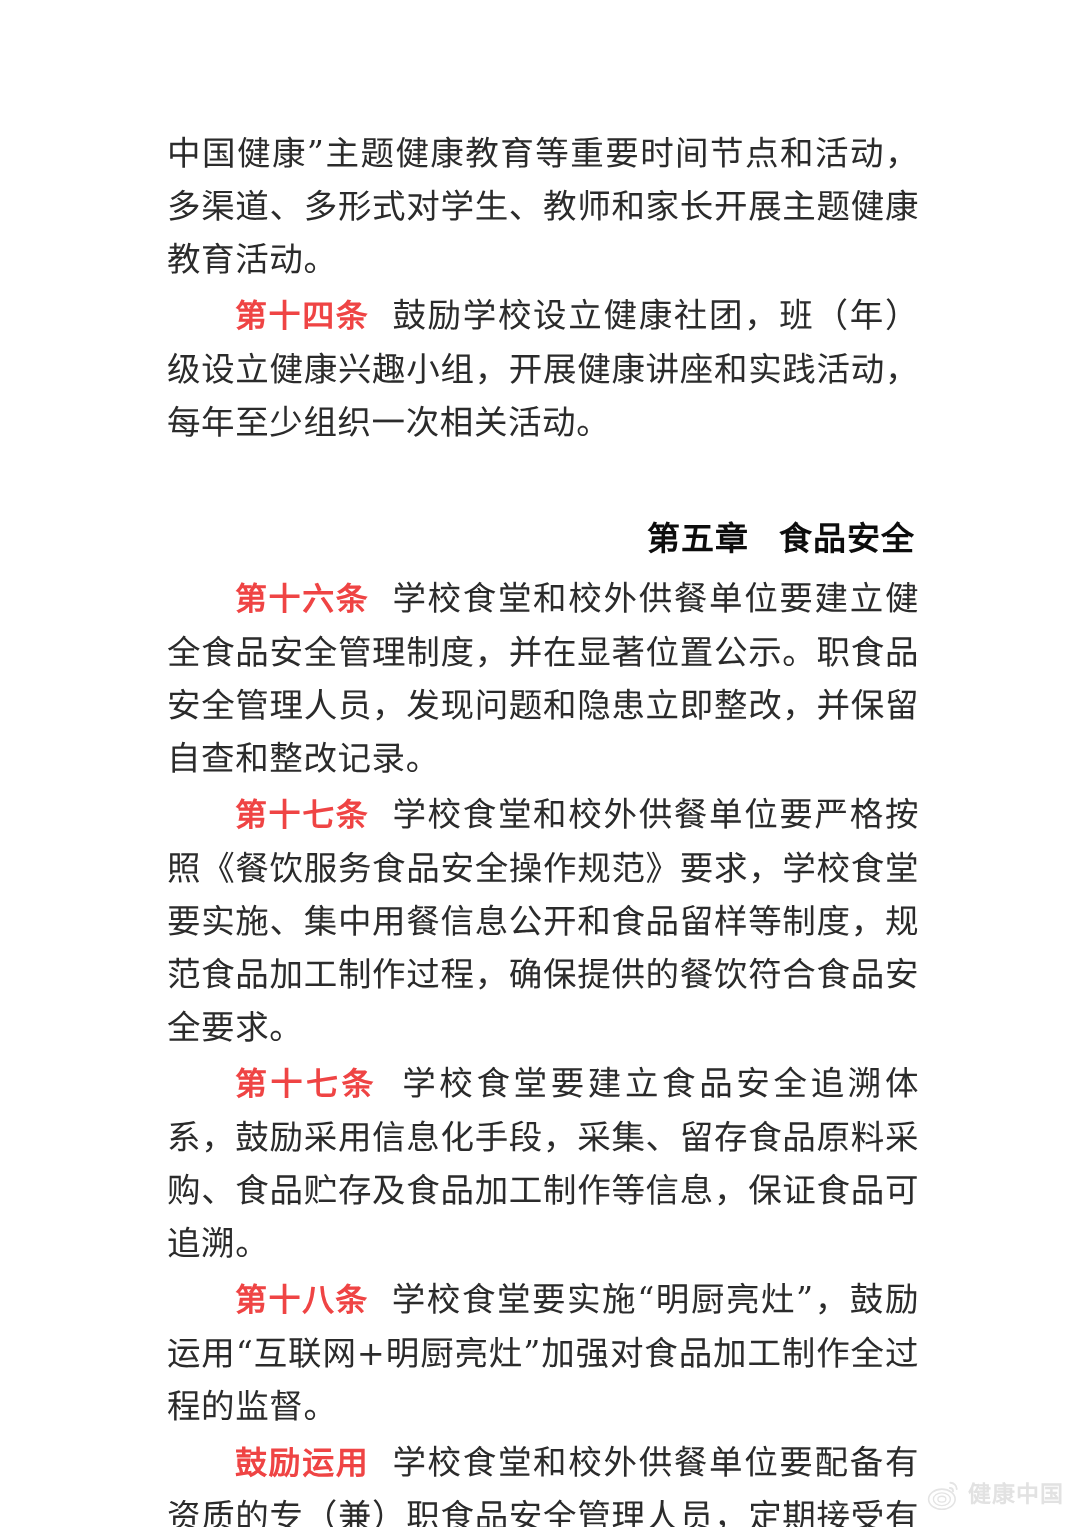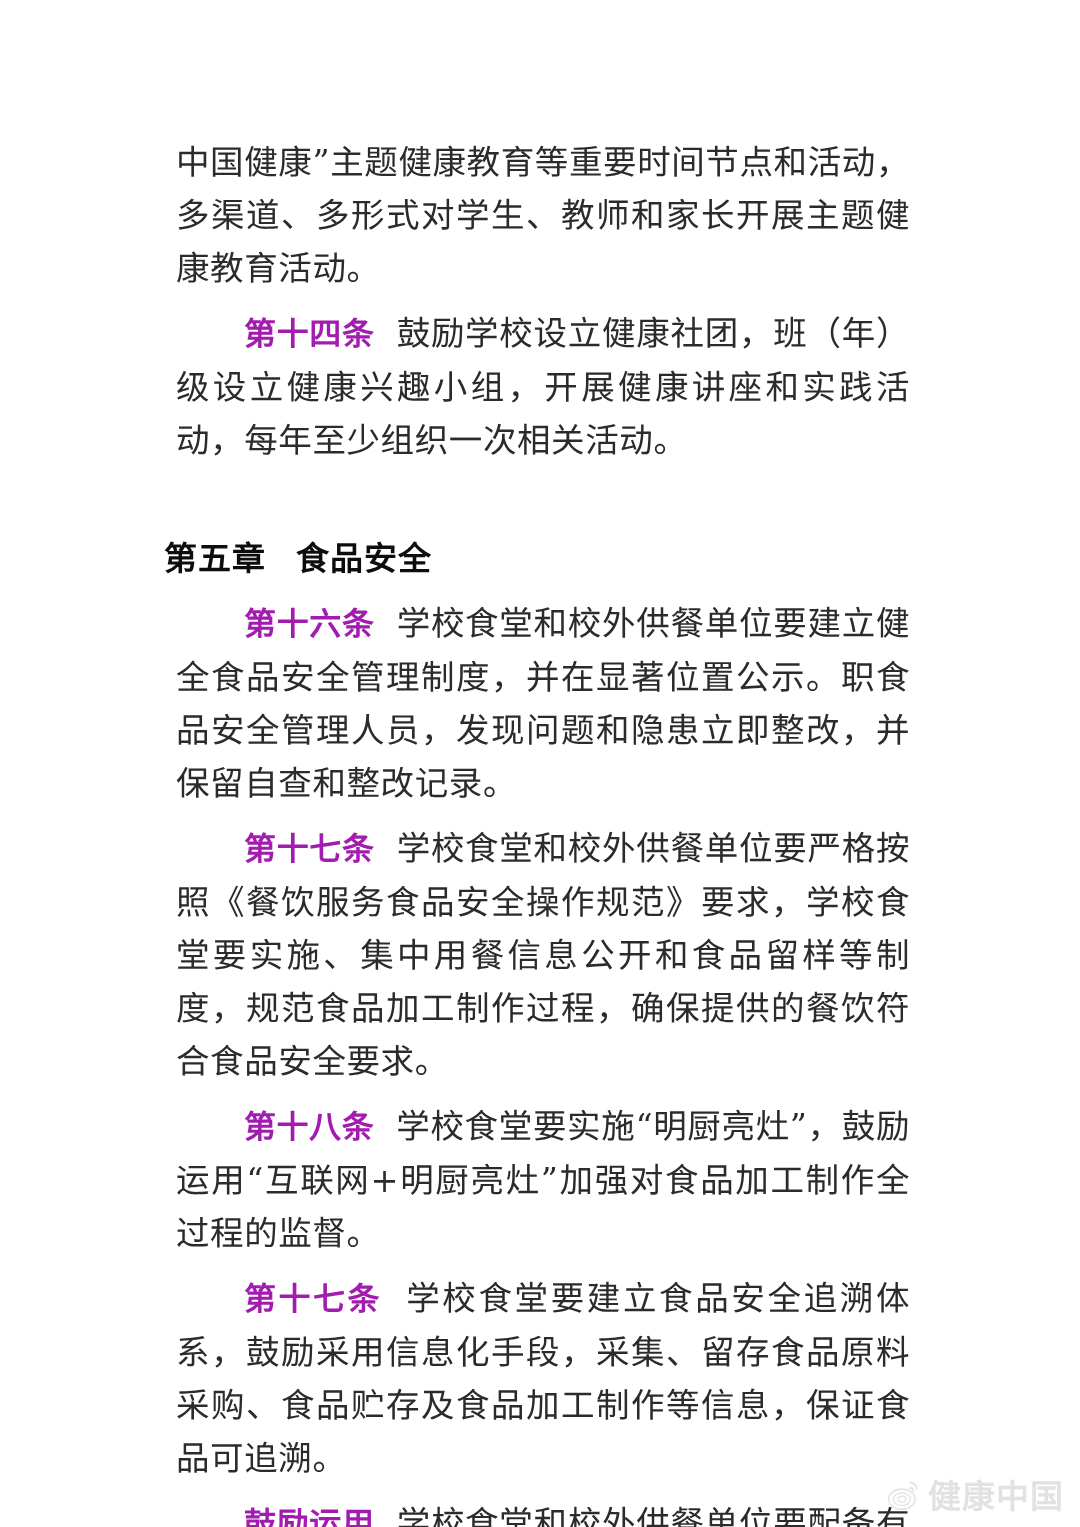--- a/index.html
+++ b/index.html
@@ -33,53 +33,53 @@
 
   
   .para {
     font-family: "DejaVu Serif", "Liberation Serif", serif;
     font-size: 33.5px;
     line-height: 53px;
     letter-spacing: 0.6px;
     text-align: justify;
     text-justify: inter-character;
     color: #2b2b2b;
-    margin: 12px;
+    margin: 3px;
     word-break: break-all;
   }
   .para.indent {
     text-indent: 68px;
   }
   .para.no-indent {
     text-indent: 0;
   }
 
   
   .article-no {
     font-family: "Liberation Sans", "DejaVu Sans", sans-serif;
     font-weight: bold;
     font-size: 32px;
     letter-spacing: 0.5px;
-    color: #a21caf;
+    color: #ef4444;
   }
   .gap-after-no {
     display: inline-block;
     width: 22px;
   }
 
   
   .chapter-heading {
     font-family: "Liberation Sans", "DejaVu Sans", sans-serif;
     font-weight: bold;
     font-size: 33px;
     line-height: 53px;
     letter-spacing: 1px;
-    text-align: left;
+    text-align: right;
     color: #0d0d0d;
-    margin: 0;
+    margin: 7px;
   }
   .chapter-gap {
     display: inline-block;
     width: 30px;
   }
 
   
   .blank-line { height: 53px; }
 
   
@@ -93,22 +93,22 @@
     opacity: 1;
     pointer-events: none;
     user-select: none;
   }
   .watermark .wm-logo {
     width: 34px;
     height: 34px;
     display: block;
   }
   .watermark .wm-text {
-    font-family: Liberation Sans, sans-serif;
-    font-size: 33px;
+    font-family: Liberation Mono, monospace;
+    font-size: 23px;
     font-weight: bold;
     letter-spacing: 1px;
     color: #e2e2e2;
     line-height: 1;
   }
 </style>
 </head>
 <body>
 
 <div class="page">
@@ -129,25 +129,25 @@
 
     <p class="para indent">
       <span class="article-no">第十六条</span><span class="gap-after-no"></span><span>学校食堂和校外供餐单位要建立健全食品安全管理制度，并在显著位置公示。职食品安全管理人员，发现问题和隐患立即整改，并保留自查和整改记录。</span>
     </p>
 
     <p class="para indent">
       <span class="article-no">第十七条</span><span class="gap-after-no"></span><span>学校食堂和校外供餐单位要严格按照《餐饮服务食品安全操作规范》要求，学校食堂要实施、集中用餐信息公开和食品留样等制度，规范食品加工制作过程，确保提供的餐饮符合食品安全要求。</span>
     </p>
 
     <p class="para indent">
-      <span class="article-no">第十八条</span><span class="gap-after-no"></span><span>学校食堂要实施“明厨亮灶”，鼓励运用“互联网+明厨亮灶”加强对食品加工制作全过程的监督。</span>
+      <span class="article-no">第十七条</span><span class="gap-after-no"></span><span>学校食堂要建立食品安全追溯体系，鼓励采用信息化手段，采集、留存食品原料采购、食品贮存及食品加工制作等信息，保证食品可追溯。</span>
     </p>
 
     <p class="para indent">
-      <span class="article-no">第十七条</span><span class="gap-after-no"></span><span>学校食堂要建立食品安全追溯体系，鼓励采用信息化手段，采集、留存食品原料采购、食品贮存及食品加工制作等信息，保证食品可追溯。</span>
+      <span class="article-no">第十八条</span><span class="gap-after-no"></span><span>学校食堂要实施“明厨亮灶”，鼓励运用“互联网+明厨亮灶”加强对食品加工制作全过程的监督。</span>
     </p>
 
     <p class="para indent">
       <span class="article-no">鼓励运用</span><span class="gap-after-no"></span><span>学校食堂和校外供餐单位要配备有资质的专（兼）职食品安全管理人员，定期接受有关部门组织的食品安全、营养健康、卫生防疫等方面的培训与考核。</span>
     </p>
 
   </div>
 
   <div class="watermark">
     <svg class="wm-logo" viewBox="0 0 64 64" aria-hidden="true">

